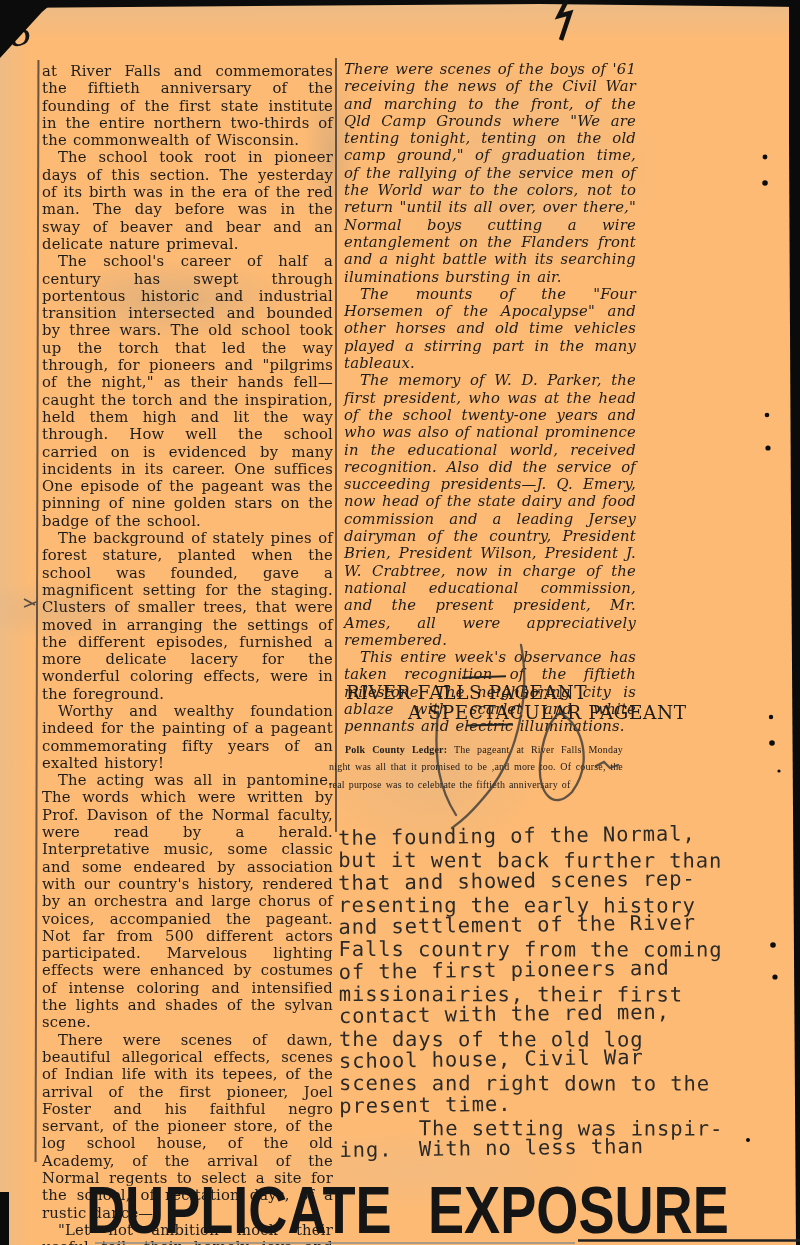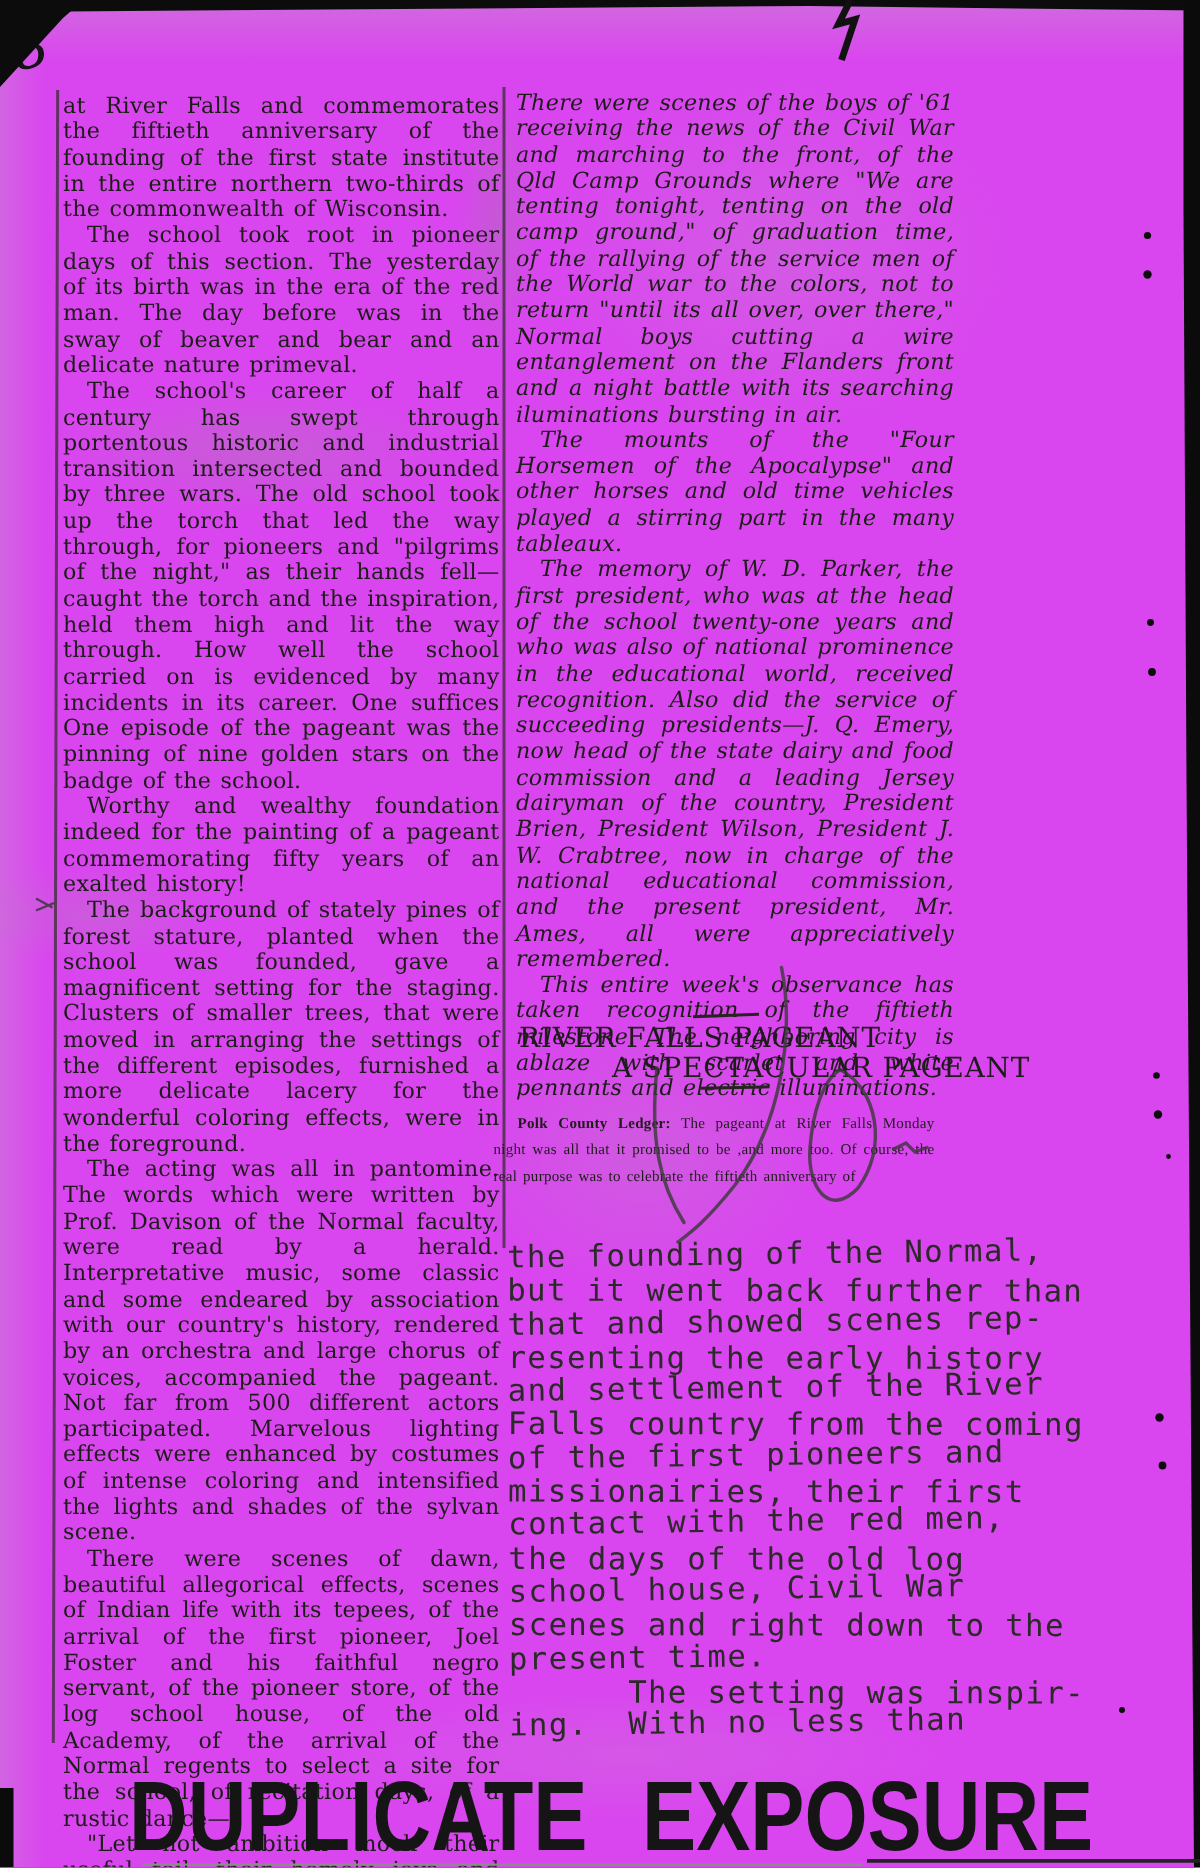--- a/index.html
+++ b/index.html
@@ -1,20 +1,20 @@
 <!DOCTYPE html>
 <html><head>
 <meta charset="utf-8">
 <style>
   html,body{margin:0;padding:0;background:#777;}
   .page{
     position:relative;
     width:800px;height:1245px;
     margin:0 auto;
-    background:#d946ef;
+    background:#fdba74;
     overflow:hidden;
     font-family:"DejaVu Serif", serif;
     color:#1e1c1a;
   }
   .smudges{
     position:absolute;inset:0;pointer-events:none;
     background:
       radial-gradient(180px 60px at 170px 300px, rgba(150,150,145,.28), rgba(150,150,145,0) 70%),
       radial-gradient(120px 45px at 60px 610px,  rgba(160,160,155,.22), rgba(160,160,155,0) 70%),
       radial-gradient(40px 130px at 332px 150px, rgba(140,140,138,.25), rgba(140,140,138,0) 70%),
@@ -92,22 +92,22 @@
 
   <div class="page-num">8</div>
 
   <div class="vrule vrule-left"></div>
   <div class="vrule vrule-center"></div>
 
   <div class="col col-left">
       <p>at River Falls and commemorates the fiftieth anniversary of the founding of the first state institute in the entire northern two-thirds of the commonwealth of Wisconsin.</p>
       <p>The school took root in pioneer days of this section. The yesterday of its birth was in the era of the red man. The day before was in the sway of beaver and bear and an delicate nature primeval.</p>
       <p>The school's career of half a century has swept through portentous historic and industrial transition intersected and bounded by three wars. The old school took up the torch that led the way through, for pioneers and "pilgrims of the night," as their hands fell—caught the torch and the inspiration, held them high and lit the way through. How well the school carried on is evidenced by many incidents in its career. One suffices One episode of the pageant was the pinning of nine golden stars on the badge of the school.</p>
+      <p>The background of stately pines of forest stature, planted when the school was founded, gave a magnificent setting for the staging. Clusters of smaller trees, that were moved in arranging the settings of the different episodes, furnished a more delicate lacery for the wonderful coloring effects, were in the foreground.</p>
       <p>Worthy and wealthy foundation indeed for the painting of a pageant commemorating fifty years of an exalted history!</p>
-      <p>The background of stately pines of forest stature, planted when the school was founded, gave a magnificent setting for the staging. Clusters of smaller trees, that were moved in arranging the settings of the different episodes, furnished a more delicate lacery for the wonderful coloring effects, were in the foreground.</p>
       <p>The acting was all in pantomine. The words which were written by Prof. Davison of the Normal faculty, were read by a herald. Interpretative music, some classic and some endeared by association with our country's history, rendered by an orchestra and large chorus of voices, accompanied the pageant. Not far from 500 different actors participated. Marvelous lighting effects were enhanced by costumes of intense coloring and intensified the lights and shades of the sylvan scene.</p>
       <p>There were scenes of dawn, beautiful allegorical effects, scenes of Indian life with its tepees, of the arrival of the first pioneer, Joel Foster and his faithful negro servant, of the pioneer store, of the log school house, of the old Academy, of the arrival of the Normal regents to select a site for the school, of recitation days, of a rustic dance—</p>
       <p>"Let not ambition mock their useful toil, their homely joys and destiny obscure;</p>
     </div>
 
   <div class="col col-right">
       <p>There were scenes of the boys of '61 receiving the news of the Civil War and marching to the front, of the Qld Camp Grounds where "We are tenting tonight, tenting on the old camp ground," of graduation time, of the rallying of the service men of the World war to the colors, not to return "until its all over, over there," Normal boys cutting a wire entanglement on the Flanders front and a night battle with its searching iluminations bursting in air.</p>
       <p>The mounts of the "Four Horsemen of the Apocalypse" and other horses and old time vehicles played a stirring part in the many tableaux.</p>
       <p>The memory of W. D. Parker, the first president, who was at the head of the school twenty-one years and who was also of national prominence in the educational world, received recognition. Also did the service of succeeding presidents—J. Q. Emery, now head of the state dairy and food commission and a leading Jersey dairyman of the country, President Brien, President Wilson, President J. W. Crabtree, now in charge of the national educational commission, and the present president, Mr. Ames, all were appreciatively remembered.</p>
       <p>This entire week's observance has taken recognition of the fiftieth milestone. The neighboring city is ablaze with scarlet and white pennants and electric illuminations.</p>

